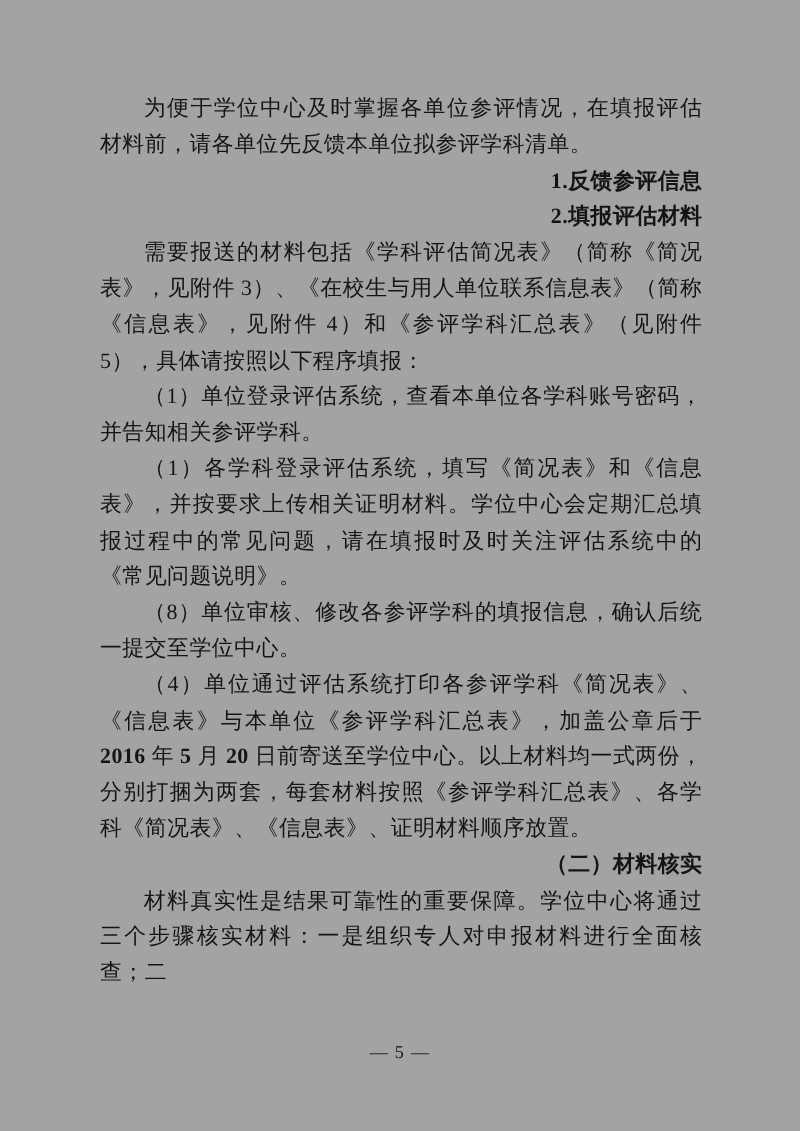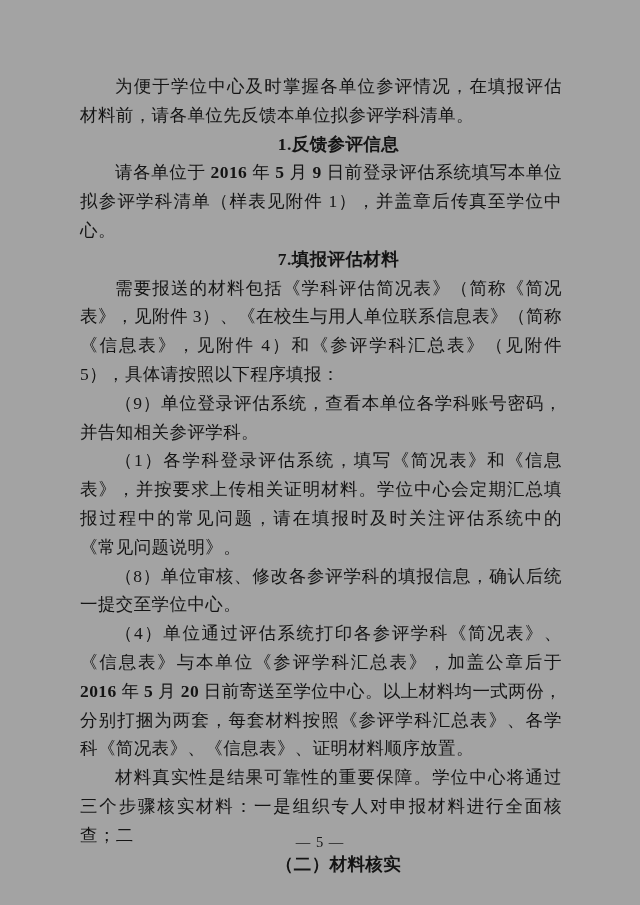--- a/index.html
+++ b/index.html
@@ -25,21 +25,21 @@
   .para {
     margin: 0;
     font-size: 17.5px;
     line-height: 28.8px;
     letter-spacing: 0.4px;
     text-indent: 2em;
     text-align: justify;
   }
   .para.heading {
     font-weight: bold;
-    text-align: center;
+    text-align: right;
   }
   .para b {
     font-weight: bold;
   }
   .footer {
     position: absolute;
     left: 0;
     top: 834px;
     width: 100%;
     text-align: center;
@@ -48,24 +48,23 @@
     color: #141414;
   }
 </style>
 </head>
 <body>
 
 <div class="page">
   <div class="content" id="doc-content">
       <p class="para body"><span>为便于学位中心及时掌握各单位参评情况，在填报评估材料前，请各单位先反馈本单位拟参评学科清单。</span></p>
       <p class="para heading"><b>1.反馈参评信息</b></p>
-      <p class="para body"><span>请各单位于 </span><b>2016</b><span> 年 </span><b>5</b><span> 月 </span><b>9</b><span> 日前登录评估系统填写本单位拟参评学科清单（样表见附件 1），并盖章后传真至学位中心。</span></p>
-      <p class="para heading"><b>7.填报评估材料</b></p>
+      <p class="para heading"><b>2.填报评估材料</b></p>
       <p class="para body"><span>需要报送的材料包括《学科评估简况表》（简称《简况表》，见附件 3）、《在校生与用人单位联系信息表》（简称《信息表》，见附件 4）和《参评学科汇总表》（见附件 5），具体请按照以下程序填报：</span></p>
-      <p class="para body"><span>（9）单位登录评估系统，查看本单位各学科账号密码，并告知相关参评学科。</span></p>
+      <p class="para body"><span>（1）单位登录评估系统，查看本单位各学科账号密码，并告知相关参评学科。</span></p>
       <p class="para body"><span>（1）各学科登录评估系统，填写《简况表》和《信息表》，并按要求上传相关证明材料。学位中心会定期汇总填报过程中的常见问题，请在填报时及时关注评估系统中的《常见问题说明》。</span></p>
       <p class="para body"><span>（8）单位审核、修改各参评学科的填报信息，确认后统一提交至学位中心。</span></p>
       <p class="para body"><span>（4）单位通过评估系统打印各参评学科《简况表》、《信息表》与本单位《参评学科汇总表》，加盖公章后于 </span><b>2016</b><span> 年 </span><b>5</b><span> 月 </span><b>20</b><span> 日前寄送至学位中心。以上材料均一式两份，分别打捆为两套，每套材料按照《参评学科汇总表》、各学科《简况表》、《信息表》、证明材料顺序放置。</span></p>
+      <p class="para heading"><b>（二）材料核实</b></p>
       <p class="para body"><span>材料真实性是结果可靠性的重要保障。学位中心将通过三个步骤核实材料：一是组织专人对申报材料进行全面核查；二</span></p>
-      <p class="para heading"><b>（二）材料核实</b></p>
     </div>
   <div class="footer">— 5 —</div>
 </div>
 
 </body></html>

